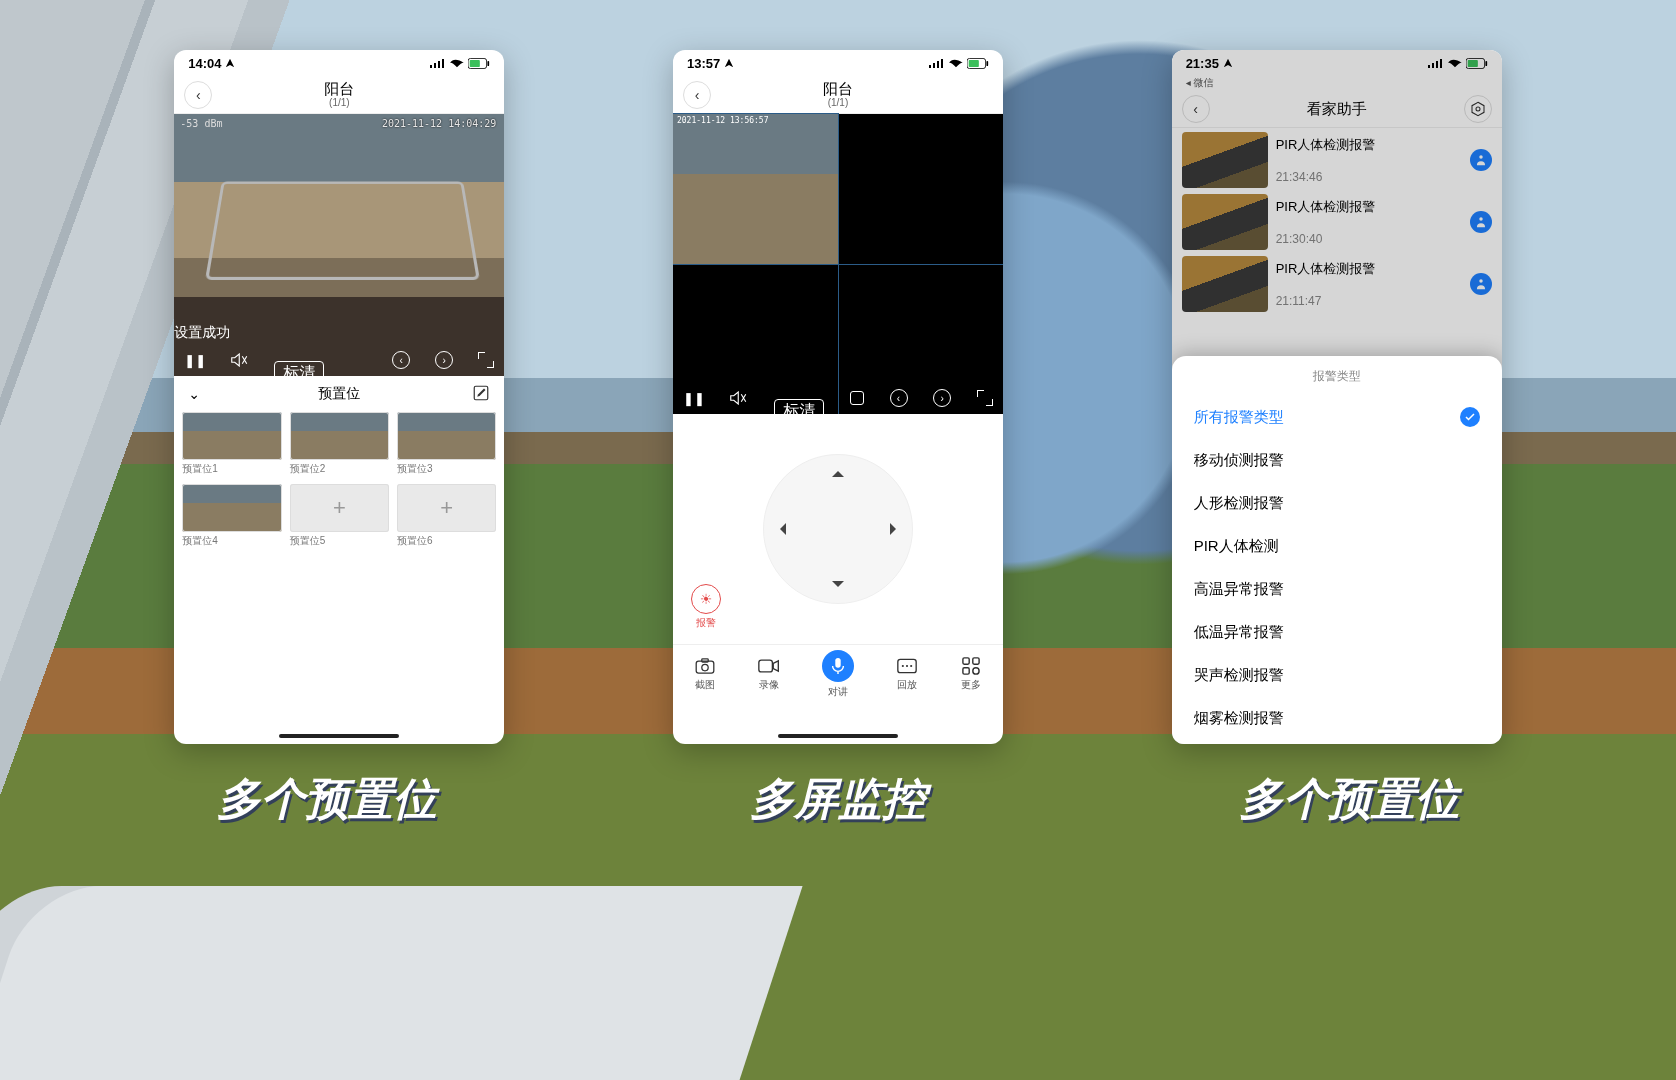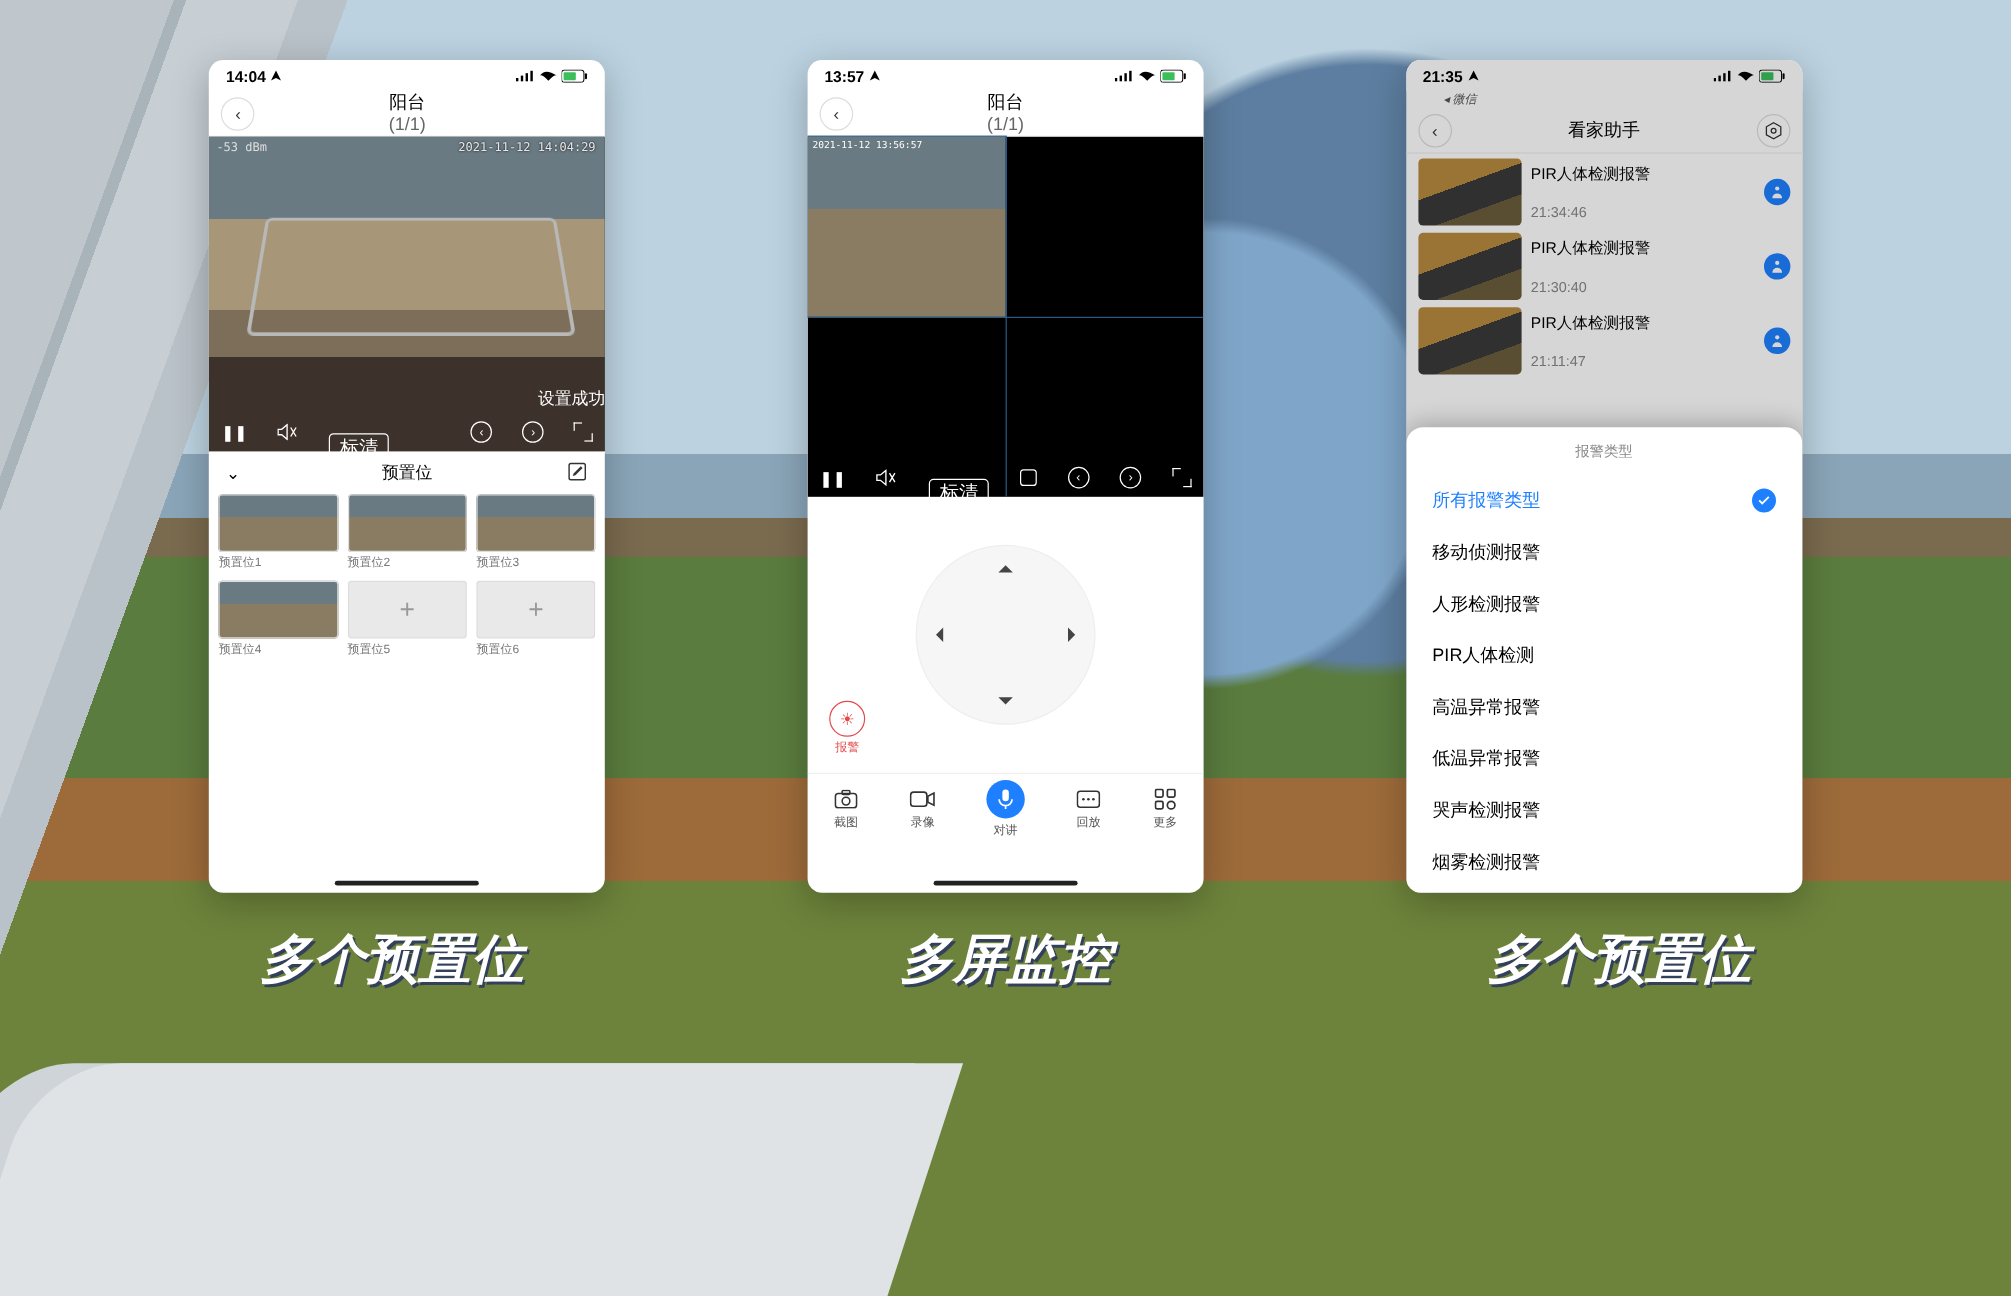--- a/index.html
+++ b/index.html
@@ -11,31 +11,31 @@
       linear-gradient(180deg,#bcd2e0 0 35%,#8aa5b8 35% 40%,#7a6a4e 40% 43%,#5a7c3e 43% 60%,#9d6b3a 60% 68%,#6d833b 68% 100%);
       background-color:#8aa5b8;}
   .bg::after{content:"";position:absolute;left:0;top:82%;width:46%;height:18%;background:#dfe3e6;border-top-left-radius:70px;transform:skewX(-18deg);box-shadow:-40px 0 0 #cfd4d8;}
   .phones{position:absolute;inset:0;display:flex;justify-content:space-around;align-items:flex-start;padding:50px 90px 0;}
   .phone{width:330px;height:694px;border-radius:12px;overflow:hidden;position:relative;background:#fff;box-shadow:0 8px 30px rgba(0,0,0,.25);}
   .statusbar{height:26px;display:flex;justify-content:space-between;align-items:center;padding:0 14px;font-size:13px;font-weight:600;}
   .sigs{display:flex;gap:4px;align-items:center;}
   .apphdr{height:38px;display:flex;align-items:center;justify-content:center;position:relative;border-bottom:1px solid #eee;}
   .back{position:absolute;left:10px;top:5px;width:28px;height:28px;border-radius:50%;border:1px solid #ddd;display:flex;align-items:center;justify-content:center;font-size:14px;color:#333;}
   .hdrtxt{text-align:center;line-height:1.15;font-size:15px;}
-  .hdrtxt .sub{font-size:15px;color:#666;text-align:right;}
+  .hdrtxt .sub{font-size:10px;color:#666;}
   .settings{position:absolute;right:10px;top:5px;width:28px;height:28px;border-radius:50%;border:1px solid #ddd;display:flex;align-items:center;justify-content:center;font-size:14px;}
 
   
   .p1 .video{height:262px;background:#000;position:relative;}
   .feed{position:absolute;inset:0;background:
       linear-gradient(180deg,#6a7a83 0 26%,#a89678 26% 55%,#7c6e58 55% 70%,#3c322b 70% 100%);}
   .feed::before{content:"";position:absolute;left:12%;top:22%;width:76%;height:40%;border:3px solid #b8b8b8;border-radius:6px;transform:perspective(400px) rotateX(28deg);}
   .feed .ts{position:absolute;right:8px;top:4px;font-size:10px;color:#e8e8e8;font-family:monospace;text-shadow:0 0 2px #000;}
   .feed .sig{position:absolute;left:6px;top:4px;font-size:10px;color:#ddd;font-family:monospace;}
-  .toast{position:absolute;left:0;right:0;bottom:34px;text-align:right;color:#fff;font-size:14px;}
+  .toast{position:absolute;left:0;right:0;bottom:34px;text-align:left;color:#fff;font-size:14px;}
   .vtb{position:absolute;left:0;right:0;bottom:0;height:32px;display:flex;align-items:center;justify-content:space-between;padding:0 10px;color:#fff;font-size:13px;}
   .vtb span{display:inline-flex;align-items:center;justify-content:center;}
   .pill{border:1px solid #fff;border-radius:4px;padding:1px 8px;font-size:16px;margin-top:26px;}
   .sq4{width:18px;height:14px;display:inline-grid;grid-template:1fr 1fr/1fr 1fr;gap:2px;}
   .sq4 i{background:#fff;}
   .sq1{width:14px;height:14px;border:1.6px solid #fff;border-radius:3px;display:inline-block;}
   .circ{width:18px;height:18px;border:1.5px solid #fff;border-radius:50%;display:flex;align-items:center;justify-content:center;font-size:10px;}
   .expand{width:16px;height:16px;position:relative;}
   .expand::before,.expand::after{content:"";position:absolute;width:6px;height:6px;border:1.6px solid #fff;}
   .expand::before{left:0;top:0;border-right:0;border-bottom:0;}
@@ -70,21 +70,21 @@
   .tabbar{height:60px;display:flex;justify-content:space-around;align-items:center;border-top:1px solid #eee;font-size:10px;color:#555;}
   .tab{display:flex;flex-direction:column;align-items:center;gap:3px;}
   .tab .ic{width:22px;height:18px;display:flex;align-items:center;justify-content:center;}
   .tab.talk .ic{width:32px;height:32px;border-radius:50%;background:#1e80ff;color:#fff;}
   .homebar{position:absolute;left:50%;bottom:6px;width:120px;height:4px;background:#222;border-radius:3px;transform:translateX(-50%);}
 
   
   .p3{background:#fff;}
   .p3 .dim{position:absolute;inset:0;background:rgba(0,0,0,.16);pointer-events:none;z-index:2;}
   .p3 .statusbar{background:#fff;position:relative;z-index:1;}
-  .p3 .sub-app{font-size:10px;color:#555;padding-left:31px;position:relative;z-index:1;font-style:italic;}
+  .p3 .sub-app{font-size:10px;color:#555;padding-left:14px;position:relative;z-index:1;}
   .p3 .apphdr{position:relative;z-index:1;}
   .event-list{padding:4px 10px;display:flex;flex-direction:column;gap:6px;position:relative;z-index:1;}
   .event{display:flex;gap:8px;align-items:center;}
   .event .th{width:86px;height:56px;border-radius:4px;background:linear-gradient(160deg,#b88b3f 0 40%,#3a3a3a 40% 70%,#6b5c3c 70% 100%);}
   .event .txt{flex:1;font-size:13px;}
   .event .txt .tm{font-size:12px;color:#888;margin-top:16px;}
   .badge{width:22px;height:22px;border-radius:50%;background:#1e80ff;display:flex;align-items:center;justify-content:center;}
   .badge svg{width:14px;height:14px;}
   .sheet{position:absolute;left:0;right:0;bottom:0;background:#fff;border-radius:14px 14px 0 0;z-index:3;padding:12px 0 4px;box-shadow:0 -2px 20px rgba(0,0,0,.25);}
   .sheet .title{text-align:center;font-size:12px;color:#888;padding:0 0 10px;}

